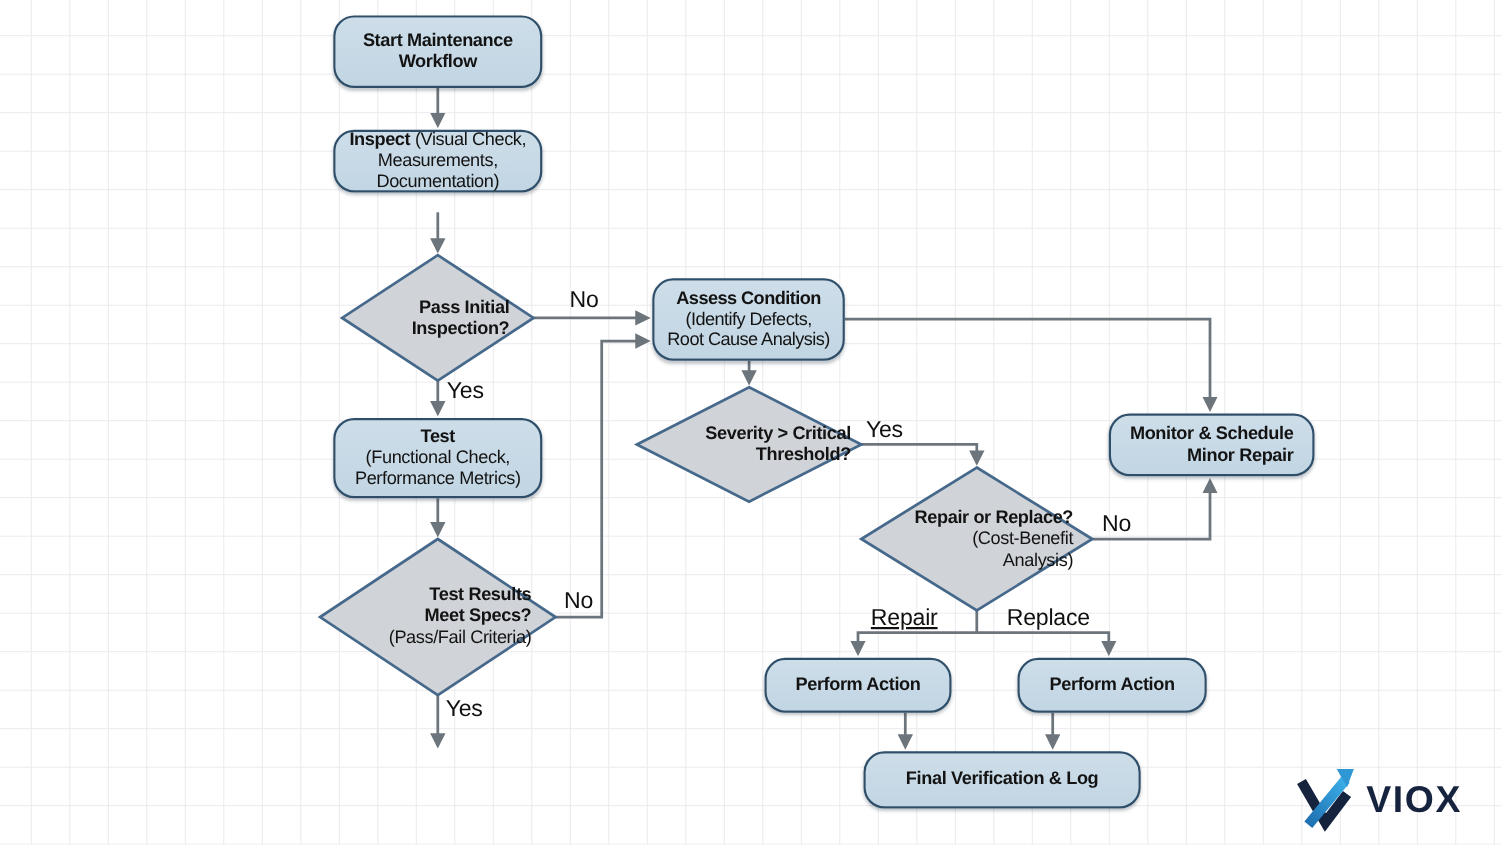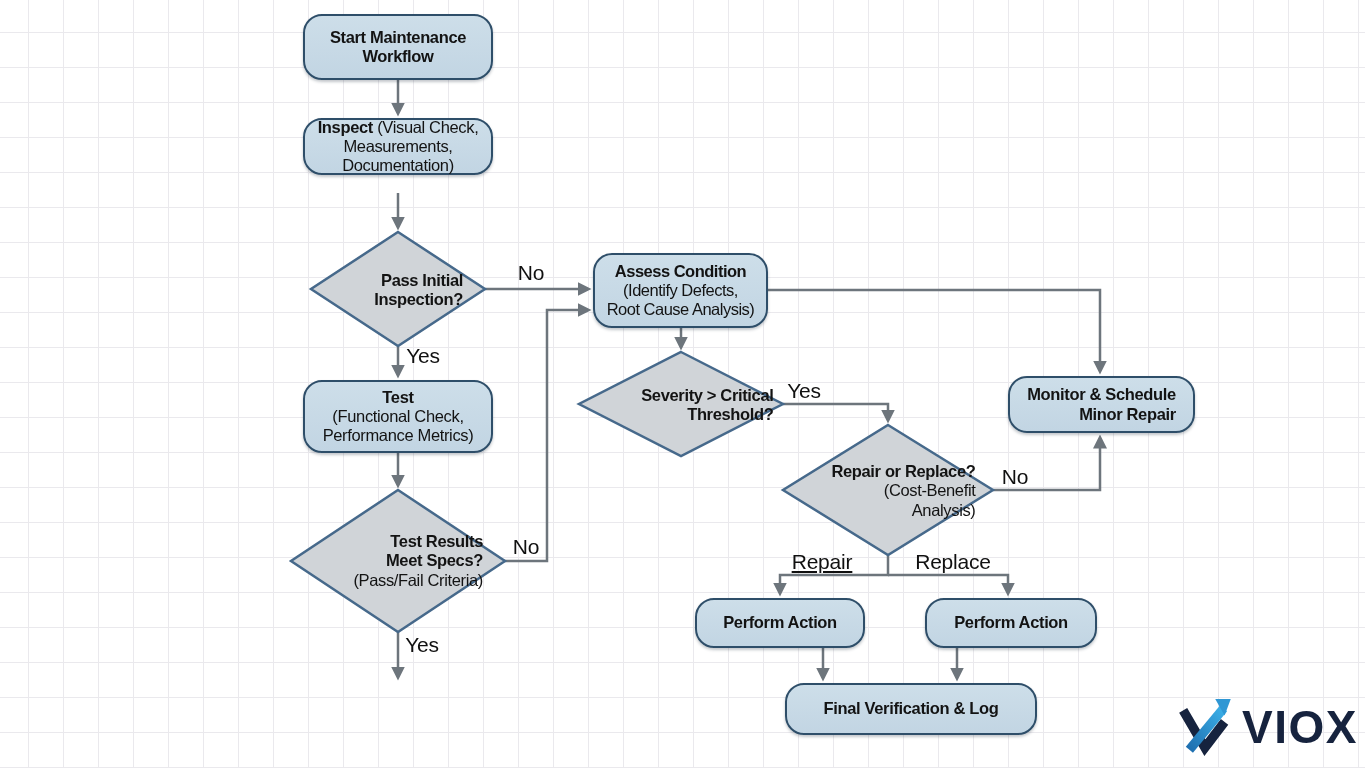--- a/index.html
+++ b/index.html
@@ -38,21 +38,21 @@
   .elabel{
     position:absolute;transform:translate(-50%,-50%);
     font-size:21px;color:#101010;letter-spacing:-0.2px;
     background:transparent;white-space:nowrap;
   }
   #logo{
     position:absolute;left:1178px;top:694px;width:180px;height:66px;
     display:flex;align-items:center;gap:4px;
   }
   #logo .wordmark{
-    font-weight:700;font-size:46px;letter-spacing:1.5px;
+    font-weight:700;font-size:34px;letter-spacing:1.5px;
     color:#16233e;line-height:1;
   }
 </style>
 </head>
 <body>
 
 <div id="stage">
 
   <svg id="wires" viewBox="0 0 1365 768">
     <defs>

